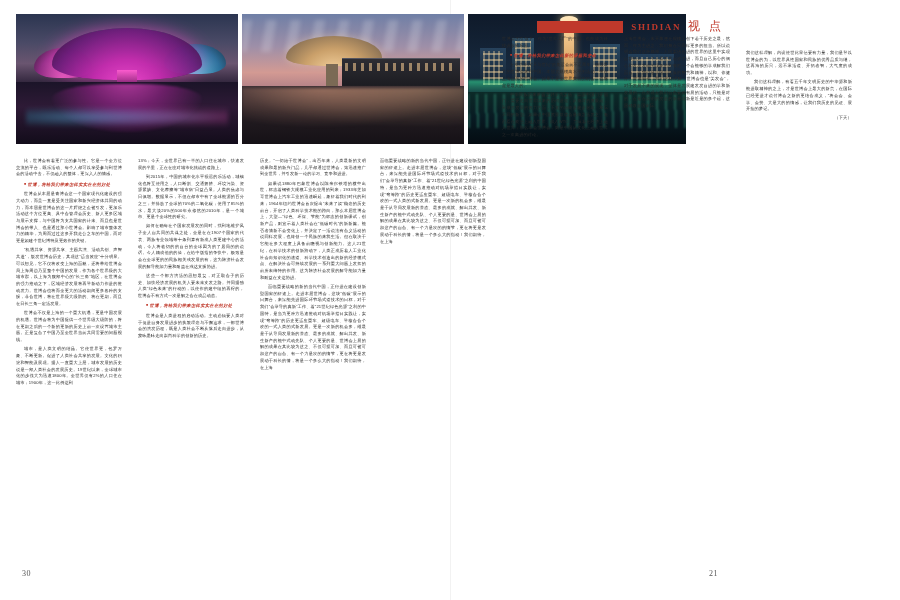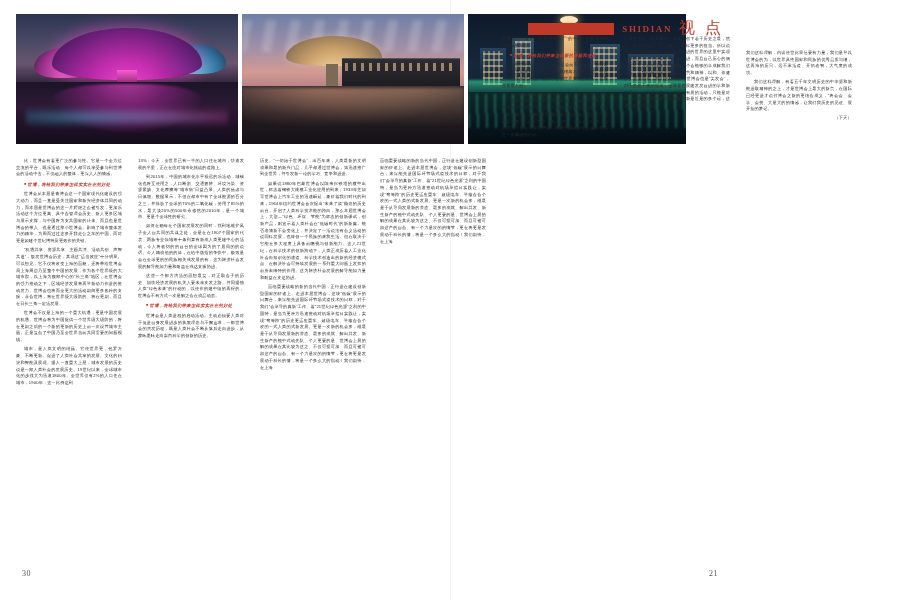--- a/index.html
+++ b/index.html
@@ -191,21 +191,21 @@
     background: #c0392b;
     margin-right: 8px;
   }
   .rh-label {
     font-family: "Liberation Serif", serif;
     font-size: 9px; letter-spacing: 1.6px;
     color: #c0392b;
     font-weight: bold;
   }
   .rh-cn {
-    font-size: 16px; color:#c0392b; margin-left:7px; letter-spacing:3px;
+    font-size: 12px; color:#c0392b; margin-left:7px; letter-spacing:3px;
     font-family:"Liberation Serif", serif;
   }
 
   
   .col {
     position: absolute;
     font-size: 4.15px;
     line-height: 1.62;
     color: #2a2a2a;
     text-align: justify;

